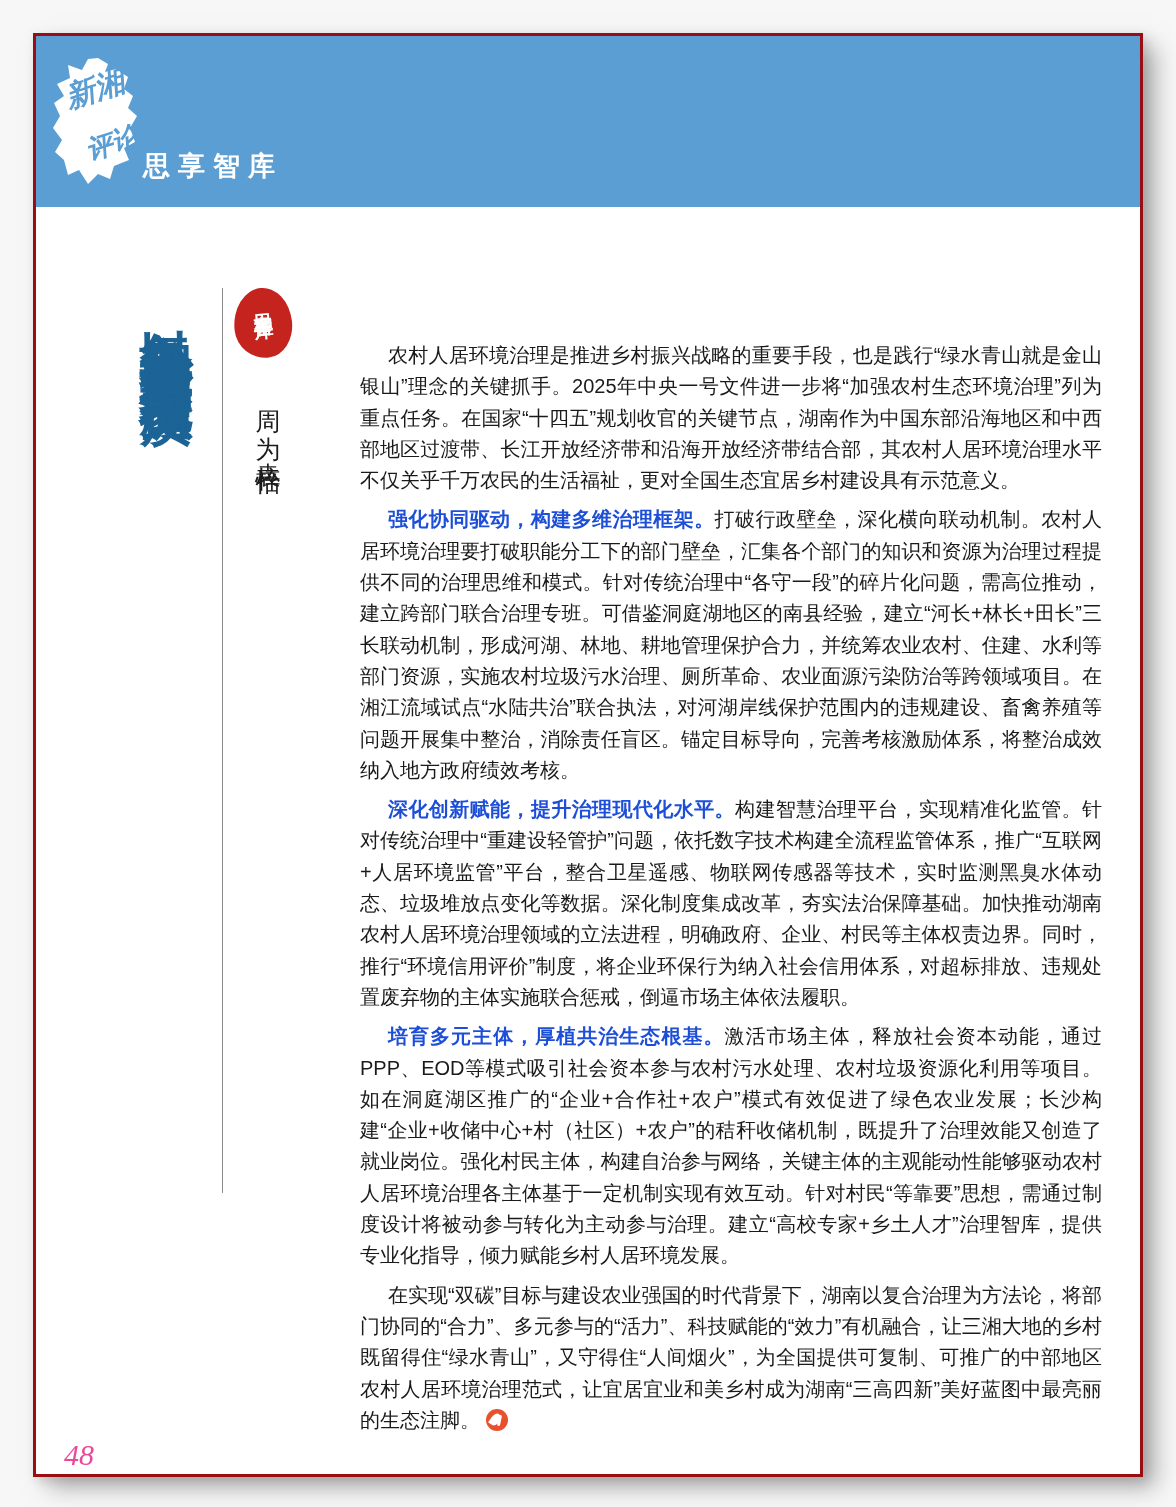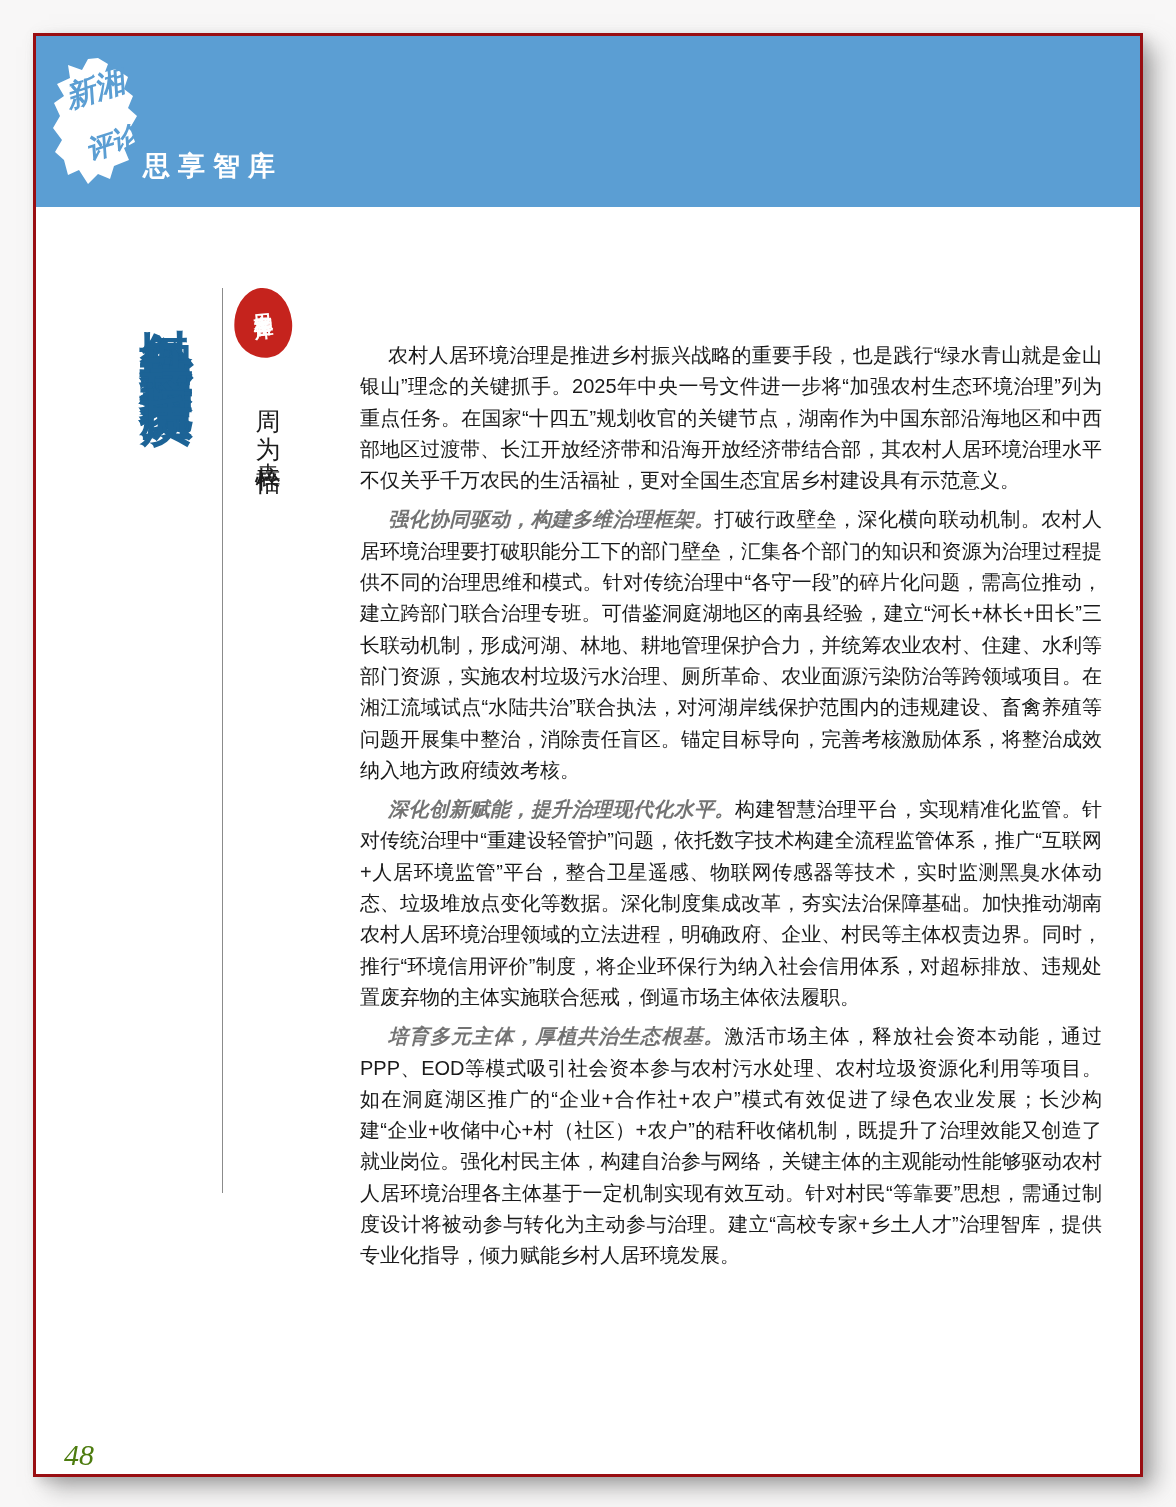--- a/index.html
+++ b/index.html
@@ -61,21 +61,21 @@
     font-family:"Liberation Serif","DejaVu Serif",serif;
     font-size:25px;letter-spacing:4px;color:#1b1b1b;
   }
   
   .article{
     position:absolute;left:316px;top:296px;width:758px;
     font-size:20px;line-height:31.3px;color:#1a1a1a;
     text-align:justify;
   }
   .article p{margin:8px;text-indent:28px;}
-  .article b{font-weight:bold;color:#737373;font-style:italic;}
+  .article b{font-weight:bold;color:#1d4ed8;}
   .endmark{
     display:inline-block;vertical-align:-4px;margin-left:6px;
     width:22px;height:22px;border-radius:50%;
     background:#e8512e;position:relative;
   }
   .endmark::before{
     content:"";position:absolute;left:5px;top:4px;
     width:9px;height:13px;background:#ffffff;
     border-radius:50% 50% 50% 0;transform:rotate(35deg);
   }
@@ -87,21 +87,21 @@
   .attr{
     position:absolute;left:316px;top:1326px;width:758px;
     text-align:right;
     font-family:"Liberation Serif","DejaVu Serif",serif;
     font-style:italic;
     font-size:23px;color:#111;letter-spacing:2px;
   }
   .pageno{
     position:absolute;left:28px;top:1402px;
     font-family:"Liberation Serif","DejaVu Serif",serif;
-    font-style:italic;font-size:30px;color:#4d7c0f;
+    font-style:italic;font-size:30px;color:#ec4899;
   }
 </style>
 </head>
 <body>
 
 <div class="page">
 
   <div class="band">
     <svg class="maplogo" width="96" height="132" viewBox="0 0 96 132">
       <path fill="#ffffff" d="M48,2 L58,8 L55,16 L66,13 L78,21 L74,33 L83,40 L78,52 L87,60 L80,72 L85,86 L74,92 L79,104 L64,110 L60,123 L48,118 L38,128 L29,114 L18,119 L14,104 L5,96 L12,84 L3,72 L10,60 L4,47 L14,40 L7,28 L20,22 L18,9 L32,14 L38,3 Z"></path>
@@ -122,17 +122,18 @@
       <span class="author">周</span>
       <span class="author">为</span>
       <span class="author">袁梓怡</span>
     </div>
 
   <div class="article">
       <p>农村人居环境治理是推进乡村振兴战略的重要手段，也是践行“绿水青山就是金山银山”理念的关键抓手。2025年中央一号文件进一步将“加强农村生态环境治理”列为重点任务。在国家“十四五”规划收官的关键节点，湖南作为中国东部沿海地区和中西部地区过渡带、长江开放经济带和沿海开放经济带结合部，其农村人居环境治理水平不仅关乎千万农民的生活福祉，更对全国生态宜居乡村建设具有示范意义。</p>
       <p><b>强化协同驱动，构建多维治理框架。</b>打破行政壁垒，深化横向联动机制。农村人居环境治理要打破职能分工下的部门壁垒，汇集各个部门的知识和资源为治理过程提供不同的治理思维和模式。针对传统治理中“各守一段”的碎片化问题，需高位推动，建立跨部门联合治理专班。可借鉴洞庭湖地区的南县经验，建立“河长+林长+田长”三长联动机制，形成河湖、林地、耕地管理保护合力，并统筹农业农村、住建、水利等部门资源，实施农村垃圾污水治理、厕所革命、农业面源污染防治等跨领域项目。在湘江流域试点“水陆共治”联合执法，对河湖岸线保护范围内的违规建设、畜禽养殖等问题开展集中整治，消除责任盲区。锚定目标导向，完善考核激励体系，将整治成效纳入地方政府绩效考核。</p>
       <p><b>深化创新赋能，提升治理现代化水平。</b>构建智慧治理平台，实现精准化监管。针对传统治理中“重建设轻管护”问题，依托数字技术构建全流程监管体系，推广“互联网+人居环境监管”平台，整合卫星遥感、物联网传感器等技术，实时监测黑臭水体动态、垃圾堆放点变化等数据。深化制度集成改革，夯实法治保障基础。加快推动湖南农村人居环境治理领域的立法进程，明确政府、企业、村民等主体权责边界。同时，推行“环境信用评价”制度，将企业环保行为纳入社会信用体系，对超标排放、违规处置废弃物的主体实施联合惩戒，倒逼市场主体依法履职。</p>
       <p><b>培育多元主体，厚植共治生态根基。</b>激活市场主体，释放社会资本动能，通过PPP、EOD等模式吸引社会资本参与农村污水处理、农村垃圾资源化利用等项目。如在洞庭湖区推广的“企业+合作社+农户”模式有效促进了绿色农业发展；长沙构建“企业+收储中心+村（社区）+农户”的秸秆收储机制，既提升了治理效能又创造了就业岗位。强化村民主体，构建自治参与网络，关键主体的主观能动性能够驱动农村人居环境治理各主体基于一定机制实现有效互动。针对村民“等靠要”思想，需通过制度设计将被动参与转化为主动参与治理。建立“高校专家+乡土人才”治理智库，提供专业化指导，倾力赋能乡村人居环境发展。</p>
+      <p>在实现“双碳”目标与建设农业强国的时代背景下，湖南以复合治理为方法论，将部门协同的“合力”、多元参与的“活力”、科技赋能的“效力”有机融合，让三湘大地的乡村既留得住“绿水青山”，又守得住“人间烟火”，为全国提供可复制、可推广的中部地区农村人居环境治理范式，让宜居宜业和美乡村成为湖南“三高四新”美好蓝图中最亮丽的生态注脚。<span class="endmark"></span></p>
     </div>
 
   <div class="pageno">48</div>
 
 </div>
 
 </body></html>

